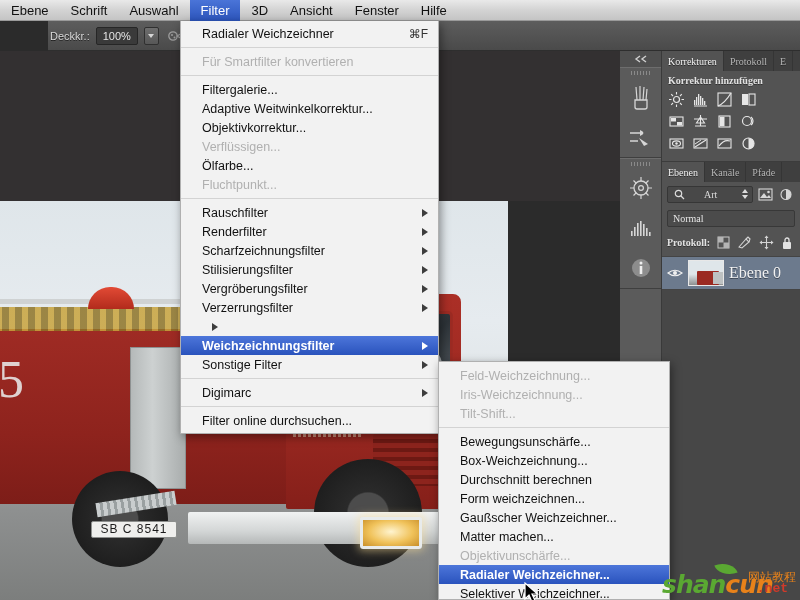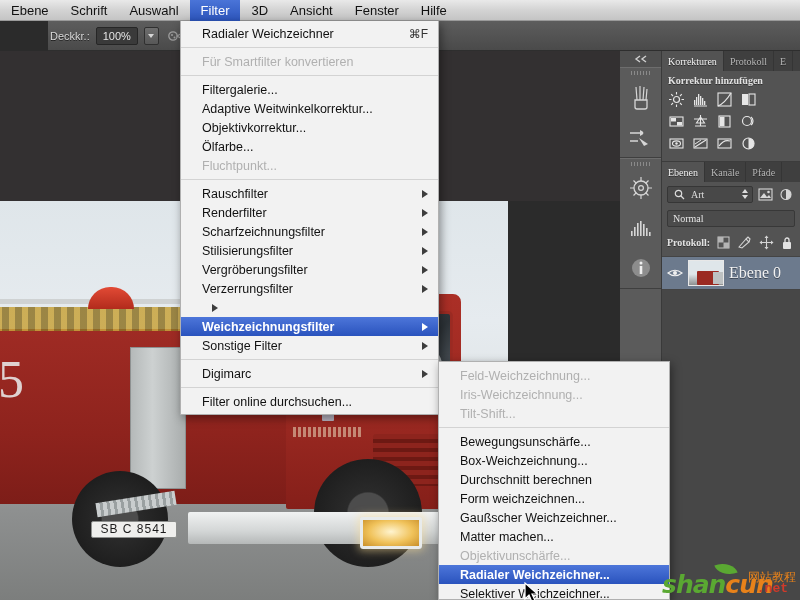--- a/index.html
+++ b/index.html
@@ -232,21 +232,21 @@
   .adjgrid { padding: 0 4px 5px 4px; }
   .adjrow { display: flex; gap: 4px; margin-bottom: 4px; justify-content: flex-start; }
   .adjbtn {
     width: 20px; height: 18px; display: flex; align-items: center; justify-content: center;
   }
   .adjbtn svg { display: block; }
   .psep { height: 1px; background: #3c3c3c; }
   .searchrow { display: flex; align-items: center; gap: 4px; padding: 4px 5px; }
   .searchbox {
     flex: 1; height: 17px; background: #484848; border: 1px solid #363636;
-    border-radius: 2px; display: flex; align-items: center; gap: 3px; padding: 0 3px;
+    border-radius: 2px; display: flex; align-items: center; gap: 16px; padding: 0 3px;
   }
   .searchbox span { font-size: 10px; color: #dcdcdc; }
   .mini-ic { width: 17px; height: 17px; display:flex; align-items:center; justify-content:center; }
   .blendrow { padding: 3px 5px 4px 5px; }
   .blendsel {
     height: 17px; background: #4b4b4b; border: 1px solid #383838; border-radius: 2px;
     font-size: 10px; color: #e6e6e6; display: flex; align-items: center; padding: 0 5px;
   }
   .lockrow { display: flex; align-items: center; gap: 6px; padding: 3px 5px 5px 5px; }
   .lockrow .lbl { font-size: 10px; color: #e2e2e2; font-weight: bold; text-shadow: 0 1px 0 #333; }
@@ -661,20 +661,23 @@
     <div class="div"></div>
     <div class="row">
       <span class="lbl">Filtergalerie...</span>
     </div>
     <div class="row">
       <span class="lbl">Adaptive Weitwinkelkorrektur...</span>
     </div>
     <div class="row">
       <span class="lbl">Objektivkorrektur...</span>
     </div>
+    <div class="row dis">
+      <span class="lbl">Verflüssigen...</span>
+    </div>
     <div class="row">
       <span class="lbl">Ölfarbe...</span>
     </div>
     <div class="row dis">
       <span class="lbl">Fluchtpunkt...</span>
     </div>
     <div class="div"></div>
     <div class="row">
       <span class="lbl">Rauschfilter</span>
       <span class="arr"></span>

